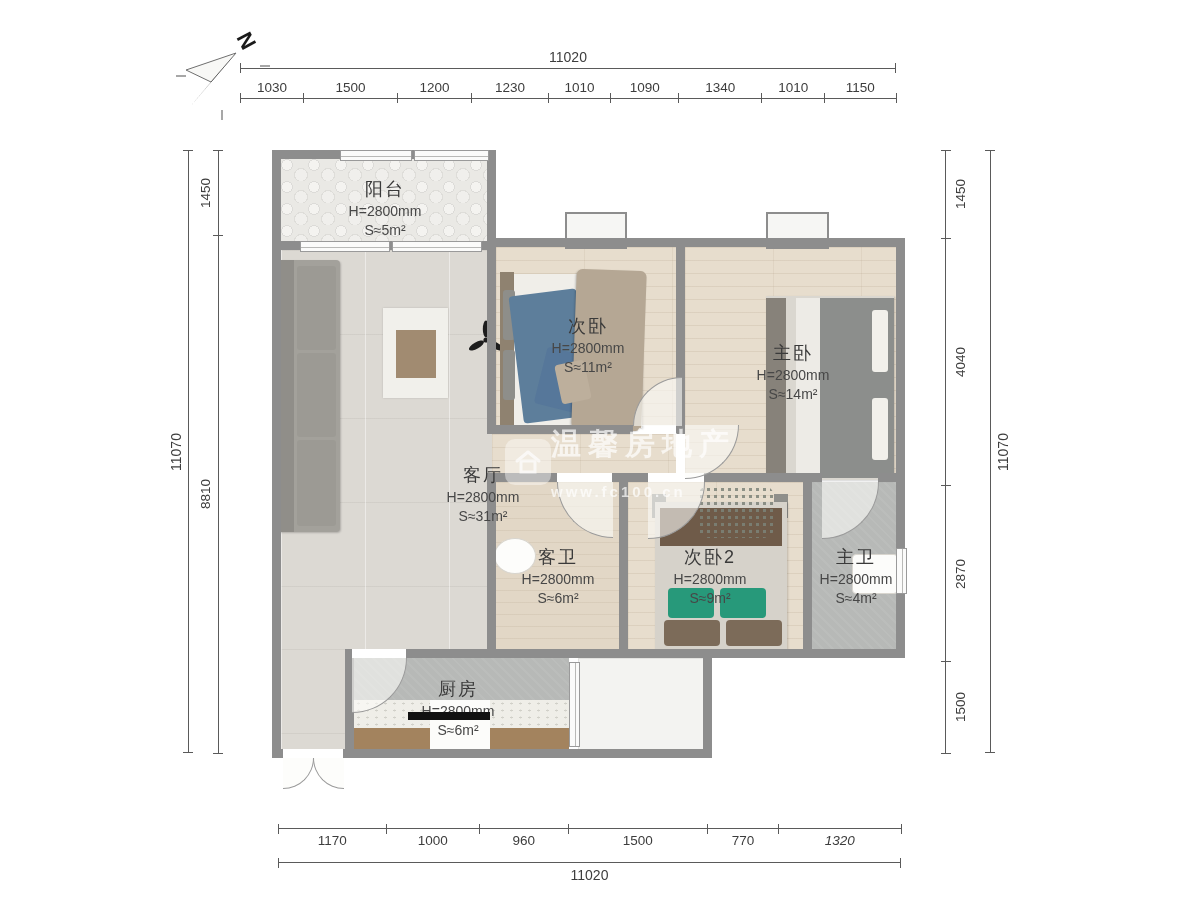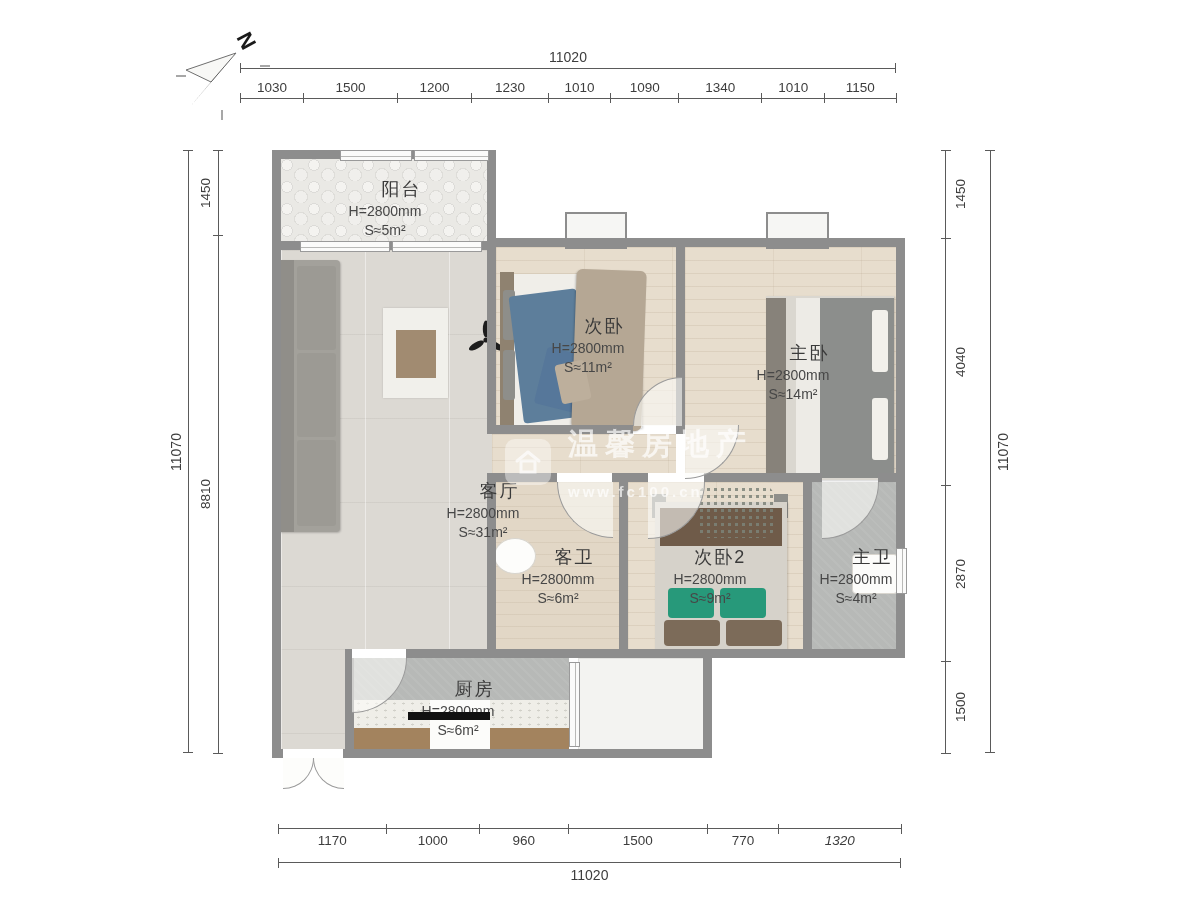--- a/index.html
+++ b/index.html
@@ -33,21 +33,21 @@
   .door{position:absolute;background:rgba(252,252,249,0.6);z-index:11;}
   .door.hinge-tl{border-bottom:1px solid #9a9a9a;border-right:1px solid #9a9a9a;border-bottom-right-radius:100% 100%;}
   .door.hinge-tr{border-bottom:1px solid #9a9a9a;border-left:1px solid #9a9a9a;border-bottom-left-radius:100% 100%;}
   .door.hinge-br{border-top:1px solid #9a9a9a;border-left:1px solid #9a9a9a;border-top-left-radius:100% 100%;}
 
   
   .furn{position:absolute;z-index:5;}
 
   
   .room-label{position:absolute;z-index:30;text-align:center;transform:translateX(-50%);line-height:1.25;}
-  .room-label .name{font-size:18px;color:#3a3a3a;letter-spacing:2px;white-space:nowrap;text-align:right;}
+  .room-label .name{font-size:18px;color:#3a3a3a;letter-spacing:2px;white-space:nowrap;}
   .room-label .sub{font-size:14px;color:#474747;white-space:nowrap;margin-top:2px;}
 
   
   .dimrow{position:absolute;display:flex;z-index:20;}
   .dimrow .seg{position:relative;flex-basis:0;min-width:0;min-height:0;}
   .seg-label{font-size:13.5px;color:#3d3d3d;white-space:nowrap;}
   .dimrow.h{flex-direction:row;height:24px;}
   .dimrow.h.line-bottom{border-bottom:1px solid #5a5a5a;}
   .dimrow.h.line-bottom .seg::after{content:'';position:absolute;right:-0.5px;bottom:-5px;width:1px;height:10px;background:#5a5a5a;}
   .dimrow.h.line-bottom .seg:first-child::before{content:'';position:absolute;left:0;bottom:-5px;width:1px;height:10px;background:#5a5a5a;}
@@ -76,21 +76,21 @@
   .dim-total.h.line-bottom .seg-label{position:absolute;bottom:3px;left:50%;transform:translateX(-50%);font-size:14px;}
   .dim-total.h.line-top .seg-label{position:absolute;top:4px;left:50%;transform:translateX(-50%);font-size:14px;}
   .vline{position:absolute;width:1px;background:#5a5a5a;z-index:20;}
   .vline::before,.vline::after{content:'';position:absolute;left:-5px;width:10px;height:1px;background:#5a5a5a;}
   .vline::before{top:0;} .vline::after{bottom:0;}
   .vline .seg-label{position:absolute;top:50%;font-size:14px;}
   .vline.label-left .seg-label{left:-12px;transform:translate(-50%,-50%) rotate(-90deg);}
   .vline.label-right .seg-label{left:13px;transform:translate(-50%,-50%) rotate(-90deg);}
 
   
-  .watermark{position:absolute;left:505px;top:424px;z-index:40;display:flex;align-items:center;gap:17px;opacity:0.82;}
+  .watermark{position:absolute;left:505px;top:424px;z-index:40;display:flex;align-items:center;gap:0;opacity:0.82;}
   .wm-icon{width:46px;height:46px;border-radius:10px;background:rgba(255,255,255,0.5);display:flex;align-items:center;justify-content:center;}
   .wm-text .brand{font-size:30px;font-weight:bold;color:rgba(255,255,255,0.85);letter-spacing:7px;white-space:nowrap;}
   .wm-text .url{font-size:15px;font-weight:bold;color:rgba(255,255,255,0.85);letter-spacing:3px;margin-top:18px;}
 
   .disclaimer{position:absolute;left:75px;top:808px;font-size:17px;color:#1f1f1f;letter-spacing:1px;z-index:30;}
   .compass{position:absolute;left:176px;top:26px;z-index:30;}
   .compass .n-letter{position:absolute;left:62px;top:2px;font-size:22px;font-weight:bold;color:#1a1a1a;transform:rotate(62deg);}
 </style>
 </head>
 <body>
@@ -212,21 +212,21 @@
   <div class="room-label" style="left:588px;top:315px;">
     <div class="name">次卧</div>
     <div class="sub">H=2800mm</div>
     <div class="sub">S≈11m²</div>
   </div>
   <div class="room-label" style="left:793px;top:342px;">
     <div class="name">主卧</div>
     <div class="sub">H=2800mm</div>
     <div class="sub">S≈14m²</div>
   </div>
-  <div class="room-label" style="left:483px;top:480px;">
+  <div class="room-label" style="left:483px;top:464px;">
     <div class="name">客厅</div>
     <div class="sub">H=2800mm</div>
     <div class="sub">S≈31m²</div>
   </div>
   <div class="room-label" style="left:558px;top:546px;">
     <div class="name">客卫</div>
     <div class="sub">H=2800mm</div>
     <div class="sub">S≈6m²</div>
   </div>
   <div class="room-label" style="left:710px;top:546px;">

